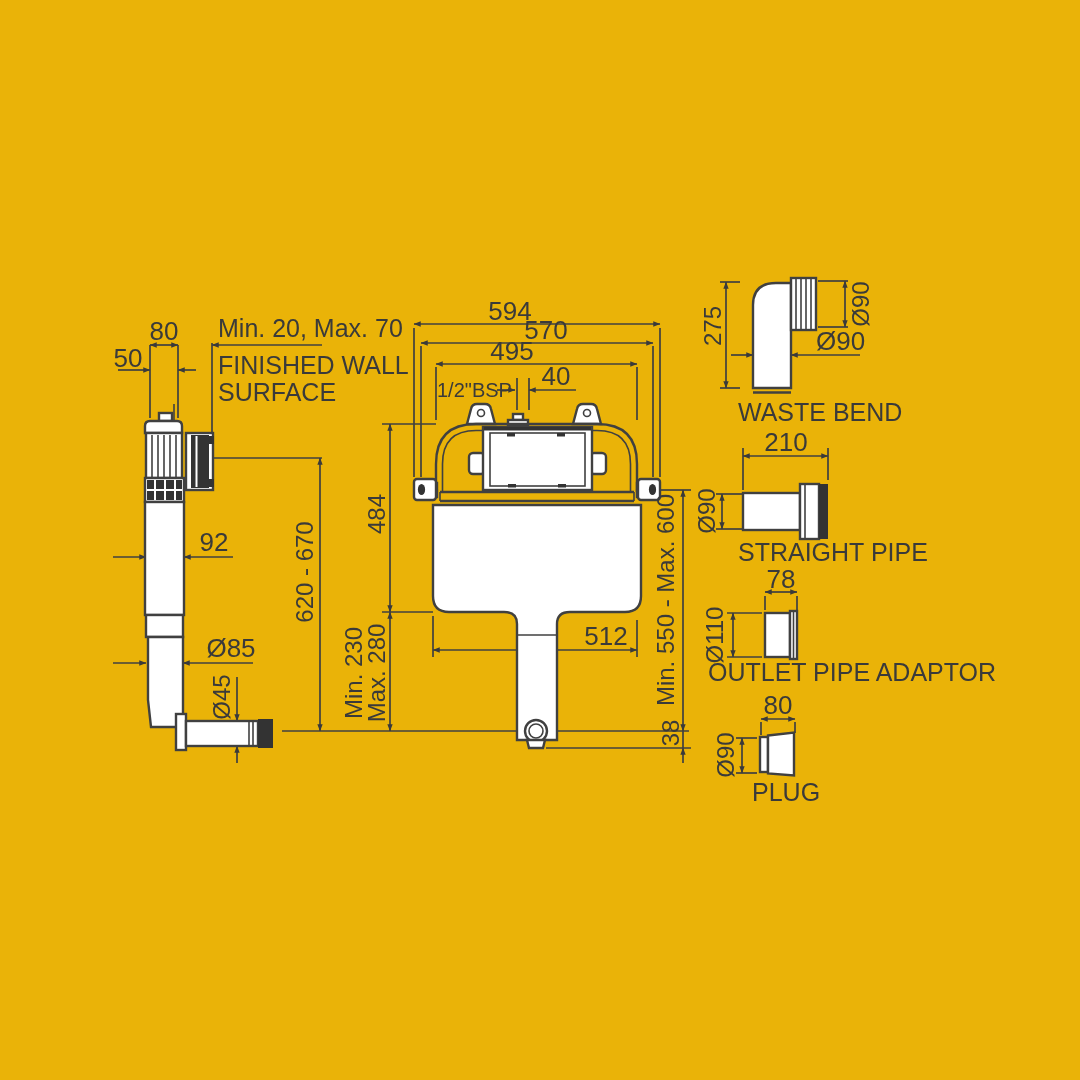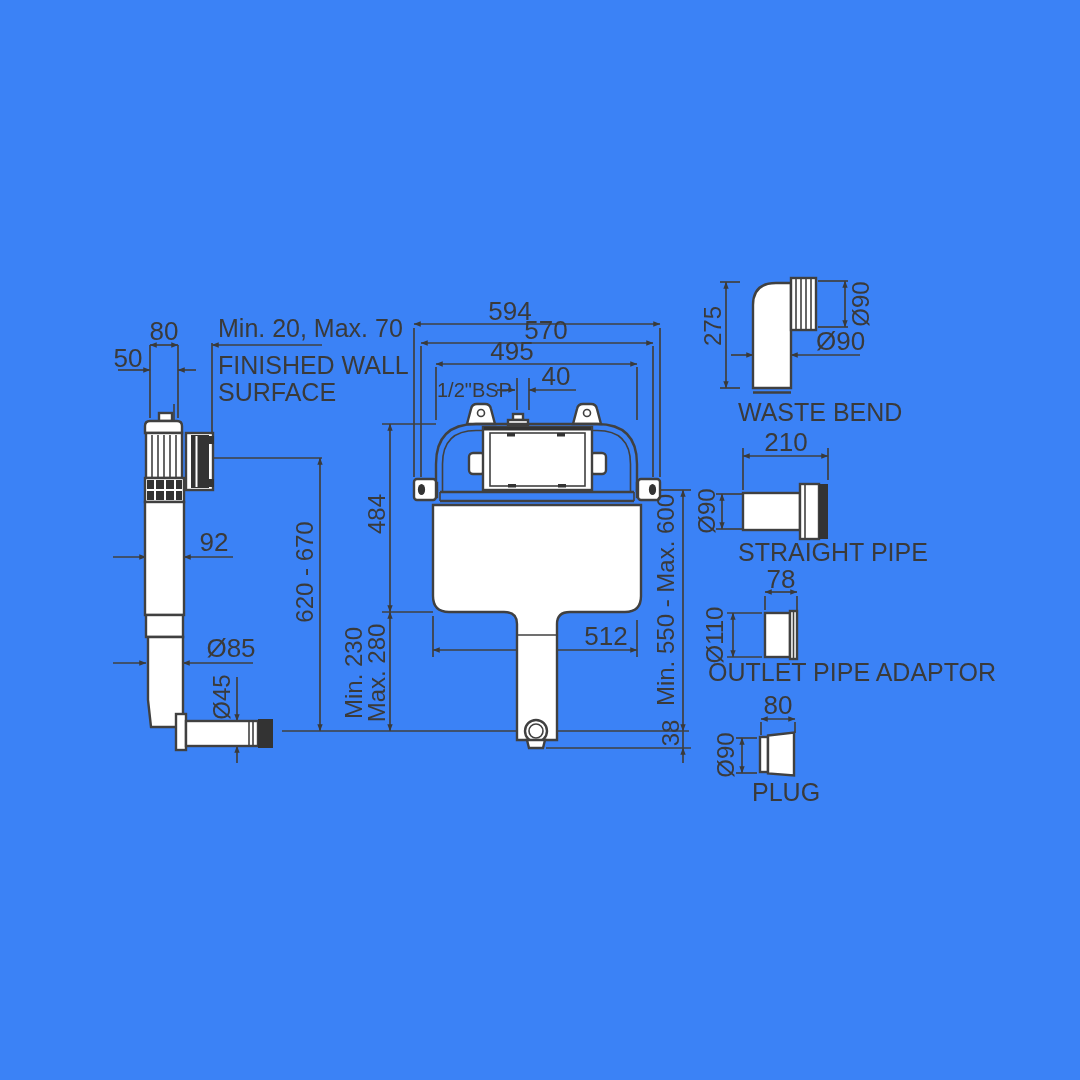--- a/index.html
+++ b/index.html
@@ -1,16 +1,16 @@
 <!DOCTYPE html>
 <html><head>
 <meta charset="utf-8">
 <style>
   html,body{margin:0;padding:0;background:#ffffff;}
-  .canvas{position:relative;width:1080px;height:1080px;background:#3b82f6;overflow:hidden;
+  .canvas{position:relative;width:1080px;height:1080px;background:#eab308;overflow:hidden;
           font-family:"Liberation Sans","DejaVu Sans",sans-serif;}
   svg{display:block}
   svg text{fill:#3a3a3a;}
   .dim{font-size:26px;}
   .dimr{font-size:24px;}
   .lbl{font-size:25px;}
   .wall{font-size:25px;}
   .small{font-size:20px;}
   .obj{stroke:#404040;stroke-width:2.4;fill:none;}
   .objf{stroke:#404040;stroke-width:2.4;fill:#ffffff;}

